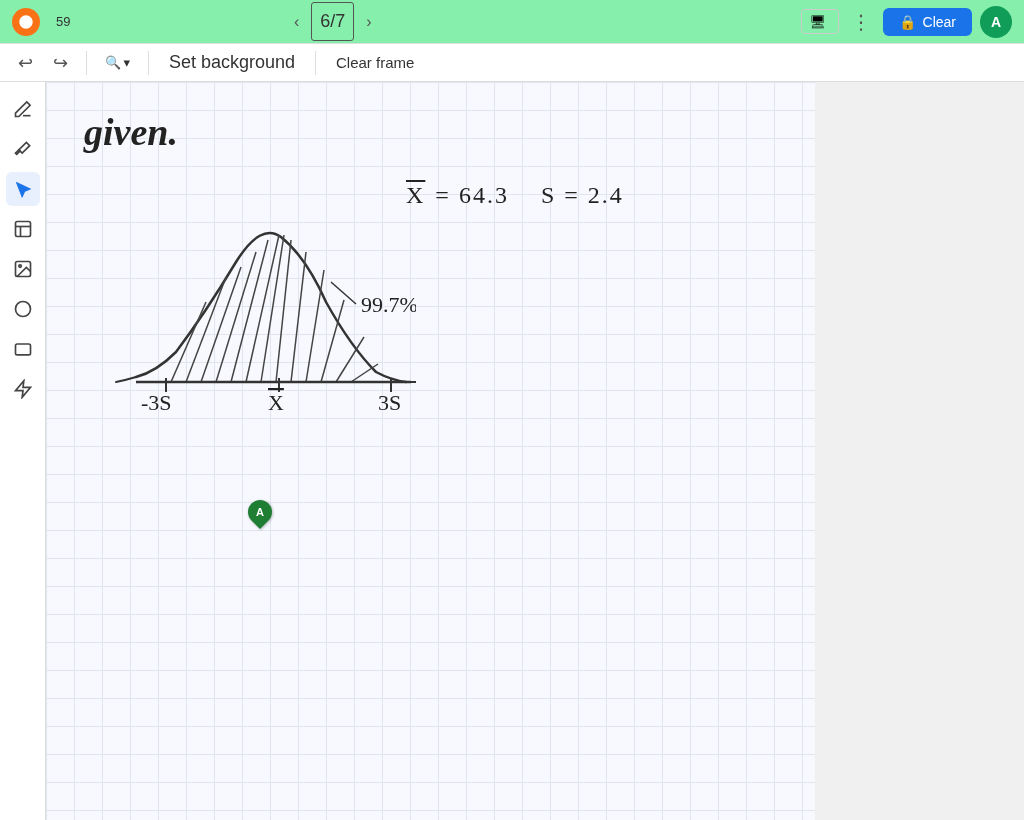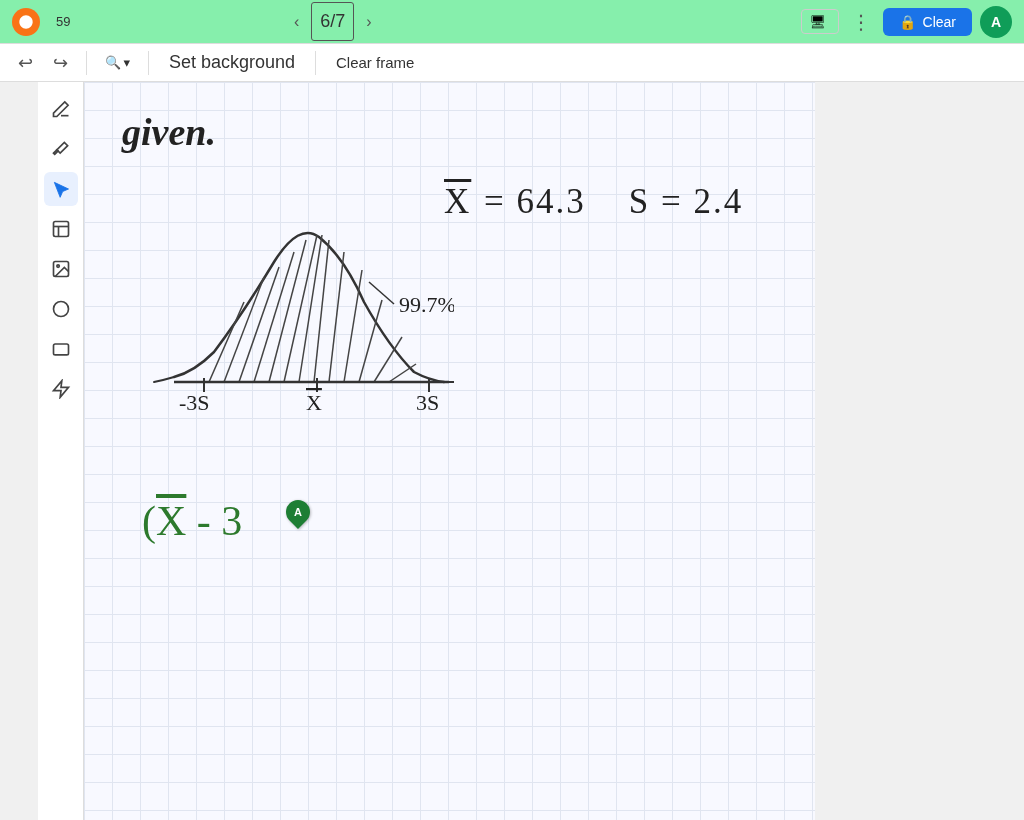--- a/index.html
+++ b/index.html
@@ -28,21 +28,21 @@
       background: #fff; border-bottom: 1px solid #ddd; padding: 0 12px; gap: 8px;
     }
     .tb-btn { background: none; border: none; cursor: pointer; padding: 4px 6px; border-radius: 3px; font-size: 18px; color: #555; }
     .tb-sep { width: 1px; height: 24px; background: #ddd; margin: 0 4px; }
     #zoom-btn { display: flex; align-items: center; gap: 2px; background: none; border: none; cursor: pointer; font-size: 13px; color: #333; padding: 4px 6px; border-radius: 3px; }
     #set-bg-btn { background: none; border: none; cursor: pointer; font-size: 18px; color: #333; padding: 4px 8px; border-radius: 3px; }
     #clear-frame-btn { background: none; border: none; cursor: pointer; font-size: 15px; color: #333; padding: 4px 8px; border-radius: 3px; }
 
     
     #canvas-area {
-      display: flex; width: 815px; height: calc(820px - 82px); padding-left: 38px;
+      display: flex; width: 815px; height: calc(820px - 82px);
     }
 
     
     #left-palette {
       width: 46px; background: #fff; border-right: 1px solid #ddd;
       display: flex; flex-direction: column; align-items: center; padding: 10px 0; gap: 6px;
     }
     .palette-btn {
       width: 34px; height: 34px; background: none; border: none; cursor: pointer;
       display: flex; align-items: center; justify-content: center; border-radius: 6px; color: #444;
@@ -172,21 +172,21 @@
     </button>
   </div>
 
   <div id="canvas">
     <div id="canvas-content">
 
       <div id="given-label" style="font-family:'Segoe Print','Comic Sans MS',cursive; font-size:38px; color:#222; top:28px; left:38px; position:absolute; font-style:italic;">
         <span>given.</span>
       </div>
 
-      <div style="position:absolute; top:100px; left:360px; font-family:'Segoe Print','Comic Sans MS',cursive; font-size:35px; color:#222; letter-spacing:2px;">
+      <div style="position:absolute; top:100px; left:360px; font-family:'Segoe Print','Comic Sans MS',cursive; font-size:24px; color:#222; letter-spacing:2px;">
         <span style="text-decoration:overline; margin-right:2px;">X</span><span> = 64.3 &nbsp;&nbsp; S = 2.4</span>
       </div>
 
       <svg style="position:absolute; top:100px; left:60px;" width="310" height="240">
 
         <path d="M 30 195 Q 50 190 70 170 Q 100 130 130 80 Q 155 40 175 55 Q 200 75 220 120 Q 245 165 270 190 Q 285 198 300 200" fill="none" stroke="#333" stroke-width="2.5" stroke-linecap="round"></path>
 
         <path d="M 10 200 Q 20 198 30 195" fill="none" stroke="#333" stroke-width="2" stroke-linecap="round"></path>
 
         <path d="M 300 200 Q 310 200 320 200" fill="none" stroke="#333" stroke-width="2" stroke-linecap="round"></path>
@@ -215,23 +215,20 @@
 
         <text x="35" y="228" font-family="'Segoe Print','Comic Sans MS',cursive" font-size="22" fill="#222">-3S</text>
         <text x="162" y="228" font-family="'Segoe Print','Comic Sans MS',cursive" font-size="22" fill="#222" style="text-decoration:overline">X</text>
         <text x="272" y="228" font-family="'Segoe Print','Comic Sans MS',cursive" font-size="22" fill="#222">3S</text>
 
         <text x="255" y="130" font-family="'Segoe Print','Comic Sans MS',cursive" font-size="22" fill="#222">99.7%</text>
 
         <line x1="250" y1="122" x2="225" y2="100" stroke="#333" stroke-width="1.5"></line>
       </svg>
 
-      <div style="position:absolute; top:415px; left:58px; font-family:'Segoe Print','Comic Sans MS',cursive; font-size:42px; color:#2d7a2d;">
-        <span>(</span><span style="text-decoration:overline;">X</span><span> - 3</span>
-      </div>
 
       <div style="position:absolute; top:418px; left:202px;">
         <div style="
           width:24px; height:24px;
           background:#1e7e34; border-radius:50% 50% 50% 0;
           transform:rotate(-45deg);
           display:flex; align-items:center; justify-content:center;
           box-shadow:0 1px 3px rgba(0,0,0,0.3);
         ">
           <span style="transform:rotate(45deg); color:white; font-size:11px; font-weight:bold;">A</span>

